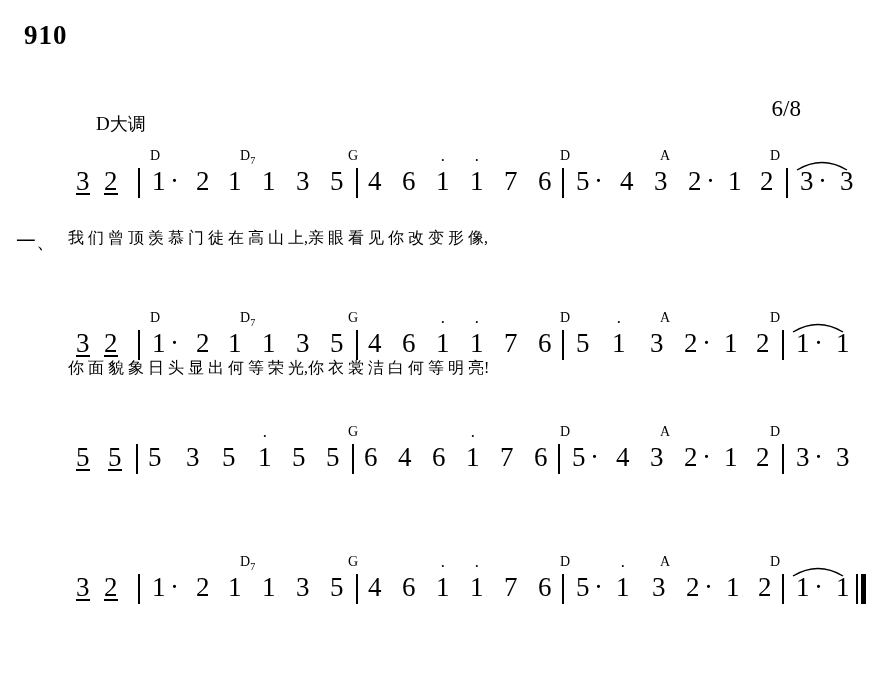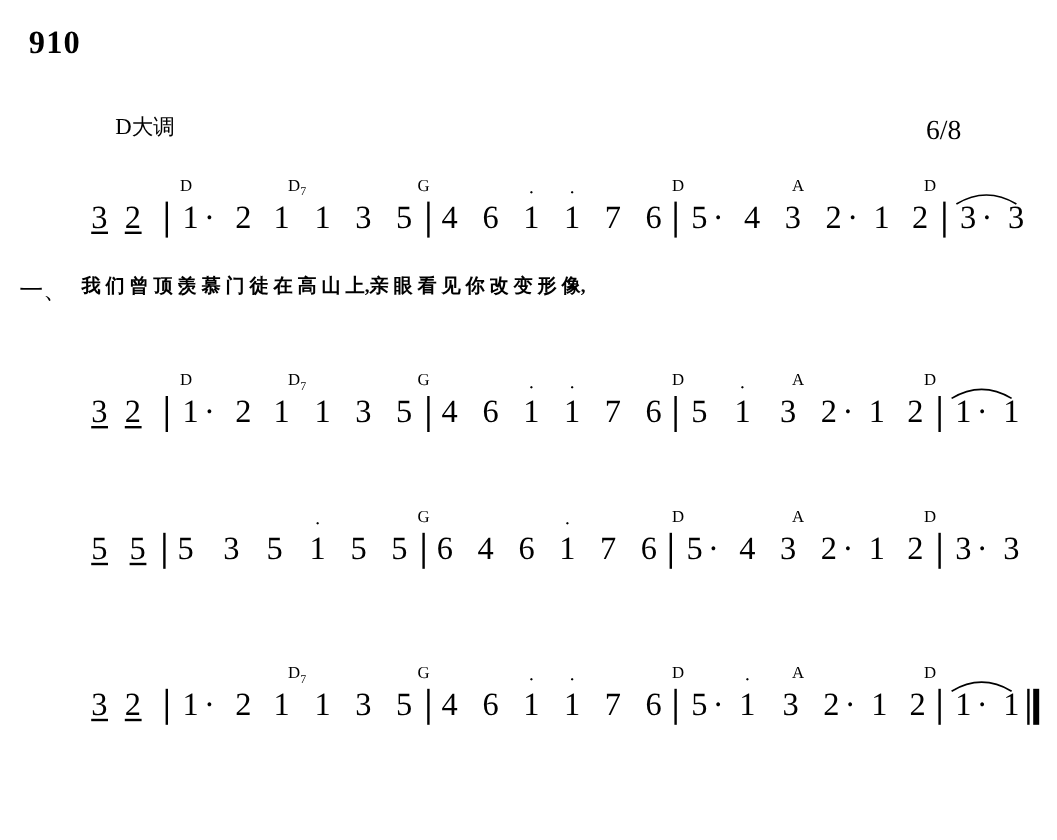--- a/index.html
+++ b/index.html
@@ -36,21 +36,21 @@
     width: 881px;
     text-align: center;
     font-size: 33px;
     font-family: "DejaVu Sans", sans-serif;
     letter-spacing: 14px;
     text-indent: 14px;
   }
   .key-sig {
     position: absolute;
     left: 96px;
-    top: 94px;
+    top: 112px;
     font-size: 19px;
   }
   .key-sig .latin {
     font-family: "Liberation Serif", "DejaVu Serif", serif;
     font-weight: normal;
   }
   .key-sig .cjk {
     font-family: "DejaVu Sans", sans-serif;
     font-size: 18px;
   }
@@ -132,21 +132,20 @@
   }
   .endline i.thick {
     width: 4.5px;
   }
   .slur {
     position: absolute;
   }
   .lyric {
     position: absolute;
     white-space: nowrap;
-    font-weight: bold;
   }
   .verse-mark {
     position: absolute;
     font-family: "DejaVu Sans", sans-serif;
     font-size: 20px;
   }
 </style>
 </head>
 <body>
 
@@ -334,13 +333,14 @@
             </svg></span>
           <span class="endline" style="left: 856px;">
             <i style="left:0"></i>
             <i class="thick" style="left:5px"></i>
           </span>
         </div>
       </div>
     </div>
 
 <div class="lyric" style="left: 68px; top: 228px; position: absolute;">我 们 曾 顶 羡 慕 门 徒 在 高 山 上,亲 眼 看 见 你 改 变 形 像,</div>
+    <div class="lyric" style="left: 68px; top: 358px; position: absolute;">你 面 貌 象 日 头 显 出 何 等 荣 光,你 衣 裳 洁 白 何  等 明 亮!</div>
   </div>
 
 </body></html>

